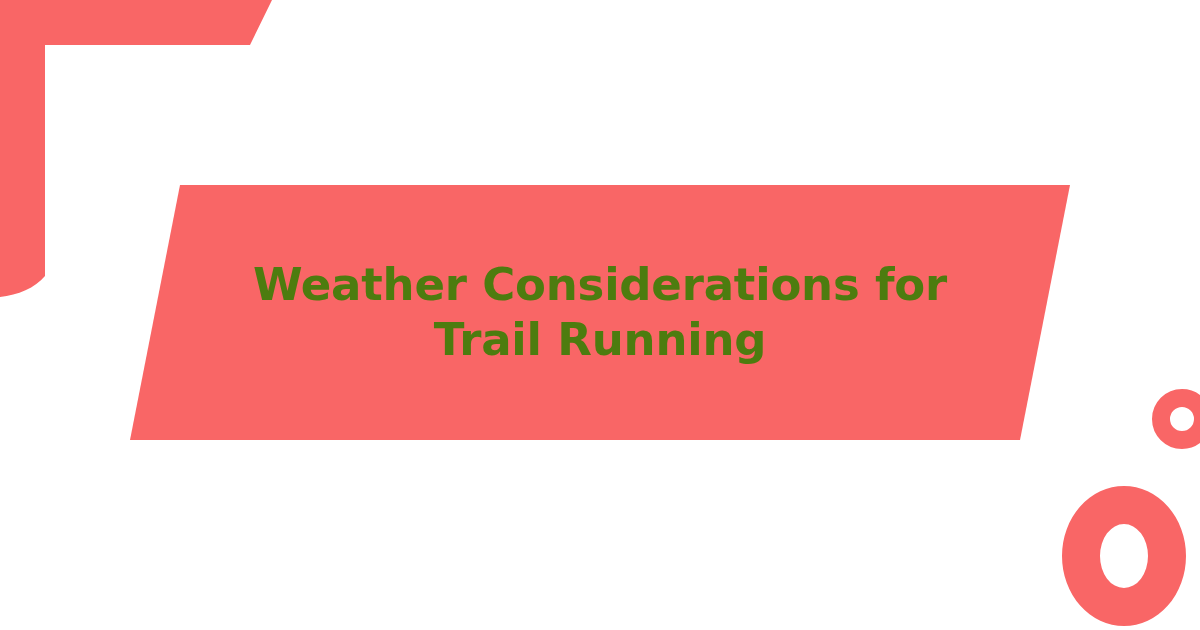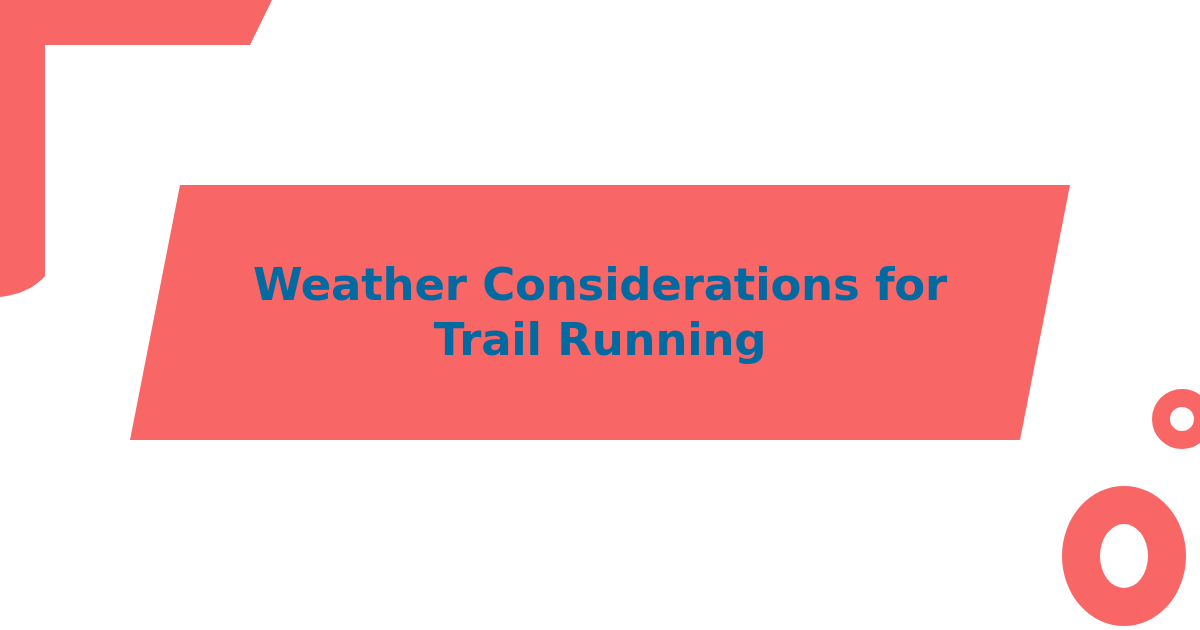--- a/index.html
+++ b/index.html
@@ -72,21 +72,21 @@
   .banner-title {
     position: absolute;
     left: 0;
     top: 0;
     width: 940px;
     height: 255px;
     display: flex;
     align-items: center;
     justify-content: center;
     text-align: center;
-    color: #0369a1;
+    color: #4d7c0f;
     font-family: "DejaVu Sans", sans-serif;
     font-weight: bold;
     font-size: 45px;
     line-height: 1.22;
     letter-spacing: -0.2px;
     padding: 6px 60px;
     box-sizing: border-box;
     white-space: pre-line;
   }
 </style>

